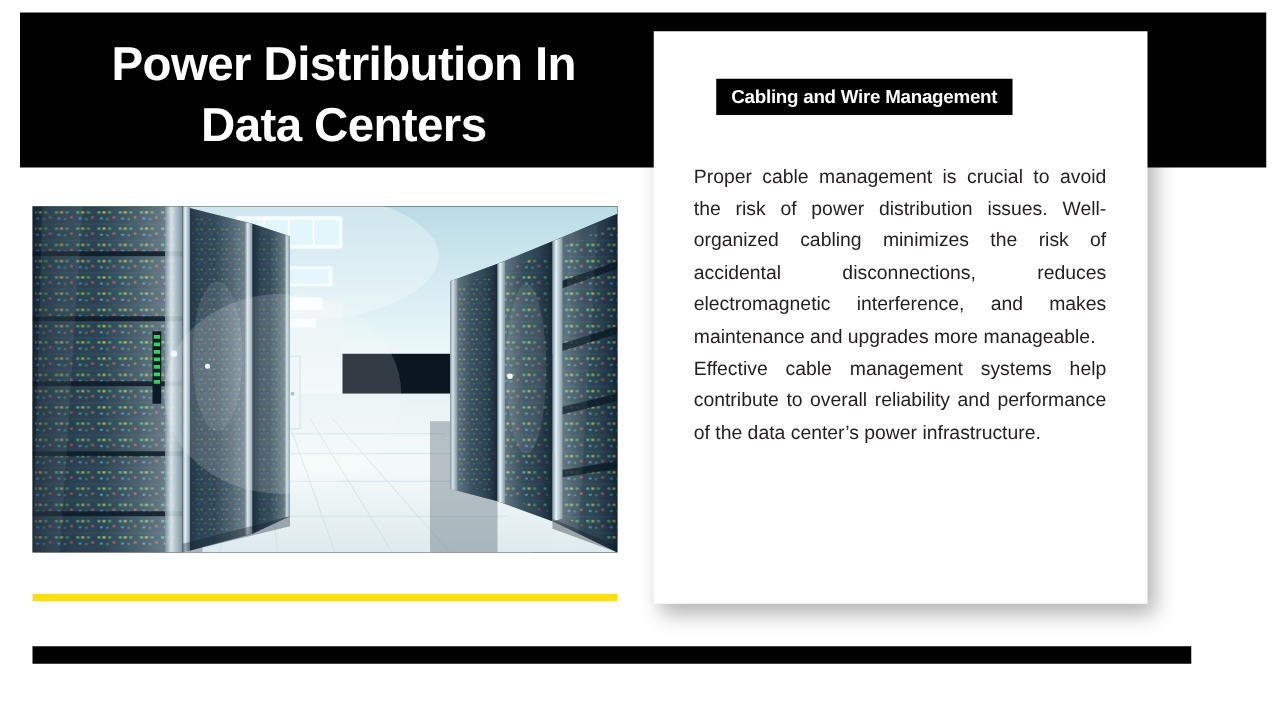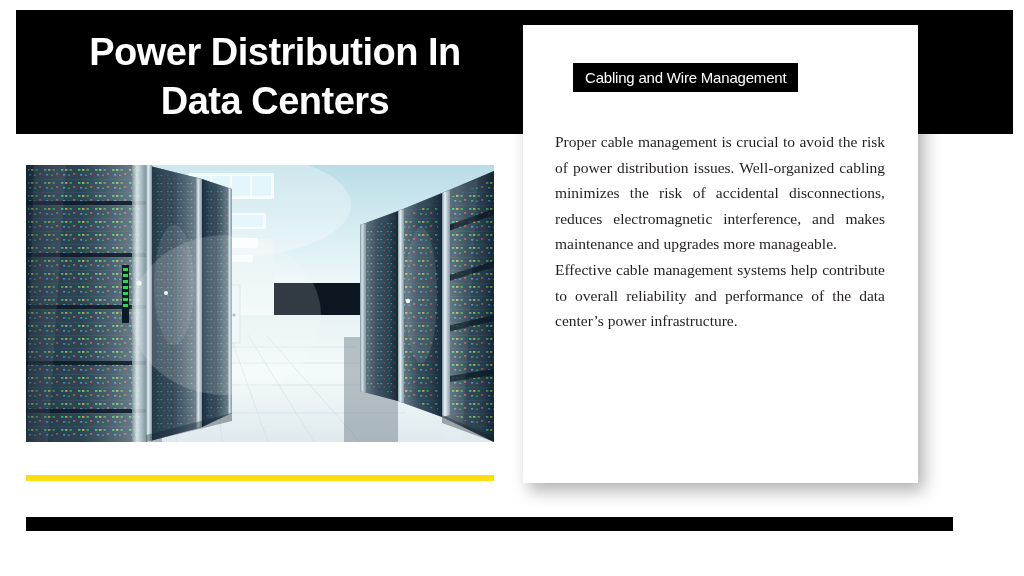--- a/index.html
+++ b/index.html
@@ -92,36 +92,36 @@
   }
   .card-badge {
     position: absolute;
     left: 50px;
     top: 38px;
     height: 29px;
     padding: 0 12px;
     background: #000000;
     color: #ffffff;
     font-family: "Liberation Sans", sans-serif;
-    font-weight: normal;
+    font-weight: bold;
     font-size: 15px;
     line-height: 29px;
     letter-spacing: -0.2px;
     white-space: nowrap;
   }
   .card-body {
     position: absolute;
     left: 32px;
     top: 104px;
     width: 330px;
   }
   .card-body p {
     margin: 0;
     color: #231f20;
-    font-family: Liberation Serif, serif;
+    font-family: Liberation Sans, sans-serif;
     font-size: 15.5px;
     line-height: 25.6px;
     text-align: justify;
     text-justify: inter-word;
   }
   .card-body p.para-gap { }
 </style>
 </head>
 <body>
 

